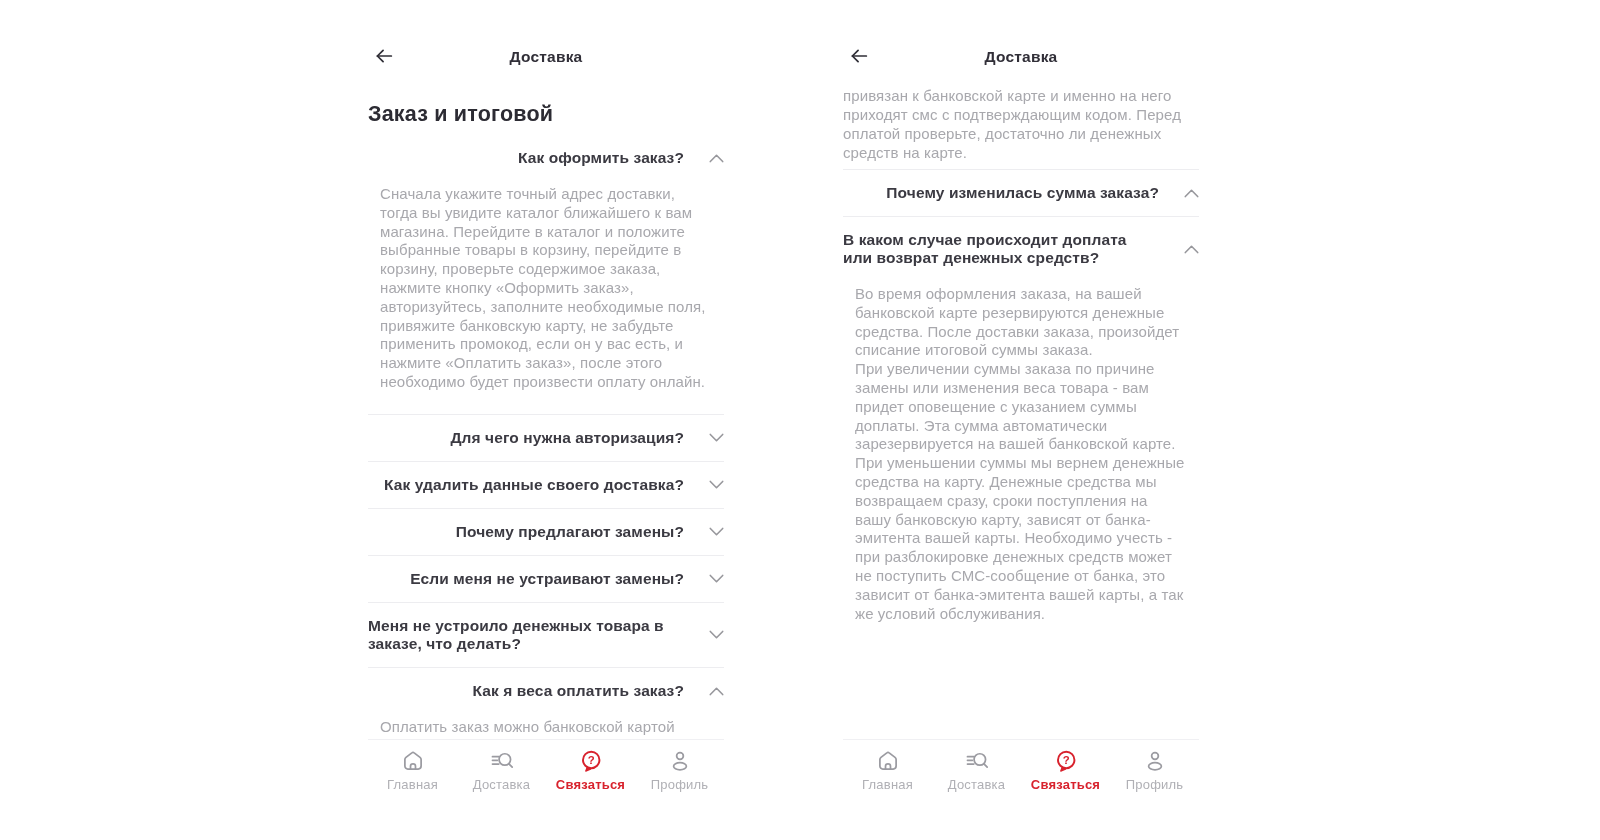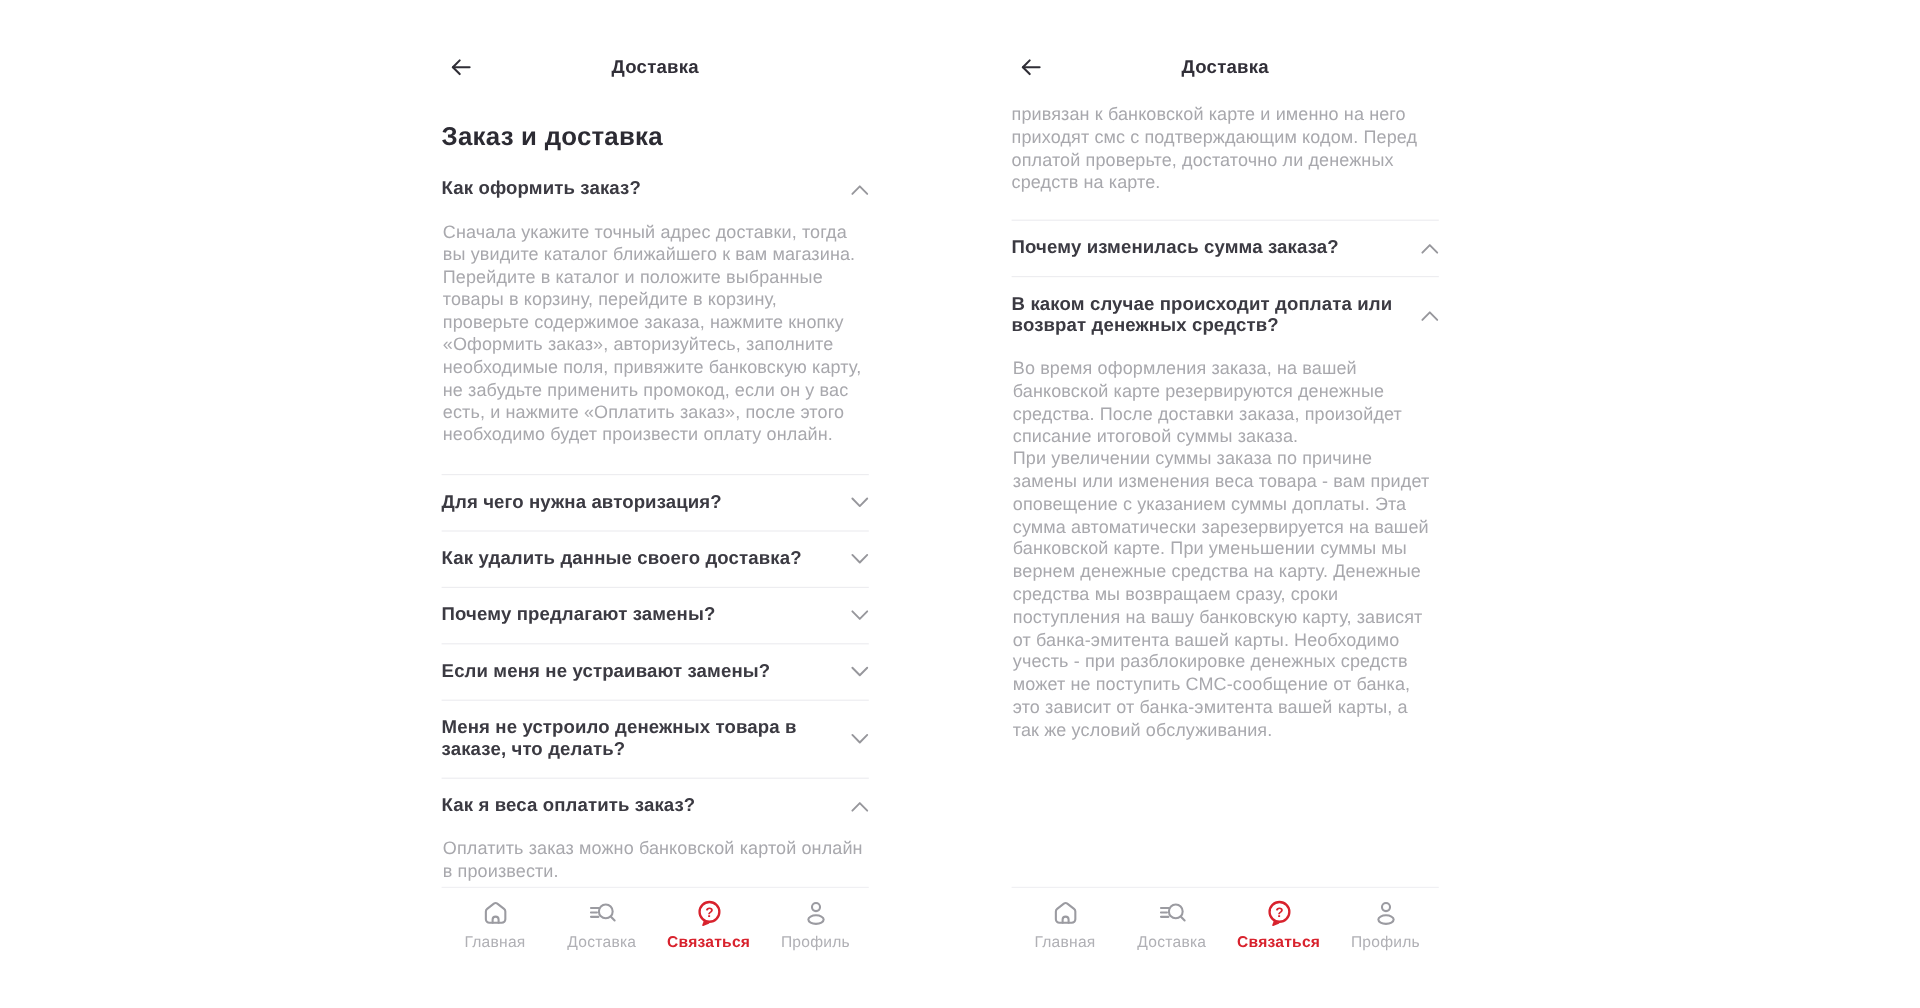--- a/index.html
+++ b/index.html
@@ -17,31 +17,31 @@
   .screen.left{left:368px;}
   .screen.right{left:843px;}
 
   .app-header{position:relative;margin-top:46px;height:22px;display:flex;align-items:center;justify-content:center;}
   .back-btn{position:absolute;left:4px;top:50%;transform:translateY(-50%);background:none;border:none;padding:0;cursor:pointer;width:24px;height:24px;display:flex;align-items:center;justify-content:center;}
   .back-btn svg{width:22px;height:22px;stroke:#2f2e36;}
   .app-title{font-size:15.5px;font-weight:700;color:var(--text-dark);letter-spacing:.2px;}
 
   .section-title{margin:34px 0 0;font-size:21.5px;font-weight:700;color:#2c2b33;letter-spacing:.2px;}
 
-  .fragment{margin:18px 0 21px;font-size:15px;line-height:19px;color:var(--text-muted);letter-spacing:.1px;}
+  .fragment{margin:18px 0 7px;font-size:15px;line-height:19px;color:var(--text-muted);letter-spacing:.1px;}
 
   .faq-item{border-top:1px solid var(--divider);}
   .screen.left .faq-item:first-child{border-top:0;}
   .screen.left .faq-item:first-child .faq-q{padding-top:22px;}
-  .faq-q{display:flex;align-items:center;justify-content:space-between;gap:6px;padding:14px 0;cursor:pointer;}
+  .faq-q{display:flex;align-items:center;justify-content:flex-end;gap:25px;padding:14px 0;cursor:pointer;}
   .q-text{font-size:15.5px;font-weight:700;color:#3b3a42;line-height:18px;letter-spacing:.1px;}
   .chev-wrap{flex:0 0 auto;display:flex;align-items:center;color:var(--chevron);}
   .chev-wrap svg{width:15px;height:10px;display:block;}
   .chev-wrap svg.up{transform:rotate(180deg);}
-  .faq-a{margin:4px 1px 22px;font-size:15px;line-height:18.8px;color:var(--text-muted);letter-spacing:.1px;white-space:pre-line;}
+  .faq-a{margin:4px 12px 22px;font-size:15px;line-height:18.8px;color:var(--text-muted);letter-spacing:.1px;white-space:pre-line;}
 
   .bottom-nav{position:absolute;left:0;right:0;top:739px;border-top:1px solid #f0f0f3;display:flex;padding-top:7px;background:#fff;}
   .nav-item{flex:1;display:flex;flex-direction:column;align-items:center;gap:3px;cursor:pointer;}
   .nav-icon{width:27px;height:27px;display:flex;align-items:center;justify-content:center;color:var(--nav-inactive);}
   .nav-icon svg{width:26px;height:26px;display:block;}
   .nav-label{font-size:13px;color:var(--nav-label);letter-spacing:.2px;}
   .nav-item.active .nav-icon{color:var(--accent);}
   .nav-item.active .nav-label{color:var(--accent);font-weight:bold;}
 </style>
 </head>
@@ -52,21 +52,21 @@
     <button class="back-btn">
       <span>
         <svg viewBox="0 0 24 24" fill="none" stroke-width="1.9" stroke-linecap="round" stroke-linejoin="round" stroke="currentColor">
             <path d="M20 12H4.8"></path>
             <path d="M11 5.8 4.8 12l6.2 6.2"></path>
           </svg>
       </span>
     </button>
     <h1 class="app-title">Доставка</h1>
   </header>
-  <h2 class="section-title">Заказ и доставка</h2>
+  <h2 class="section-title">Заказ и итоговой</h2>
   <div class="faq">
       <div class="faq-item">
         <div class="faq-q">
           <span class="q-text">Как оформить заказ?</span>
           <span class="chev-wrap">
             <svg class="up" viewBox="0 0 16 10">
               <path d="M1.4 1.2 8 7.9 14.6 1.2" fill="none" stroke="currentColor" stroke-width="1.7" stroke-linecap="round" stroke-linejoin="round"></path>
             </svg>
           </span>
         </div>

